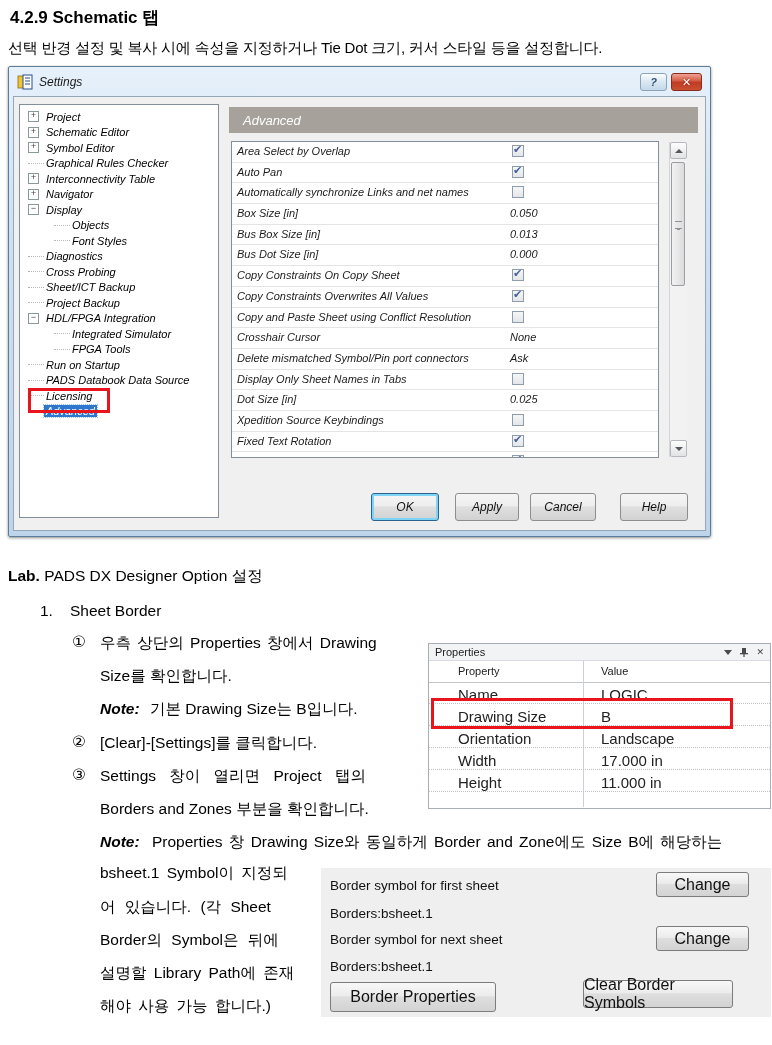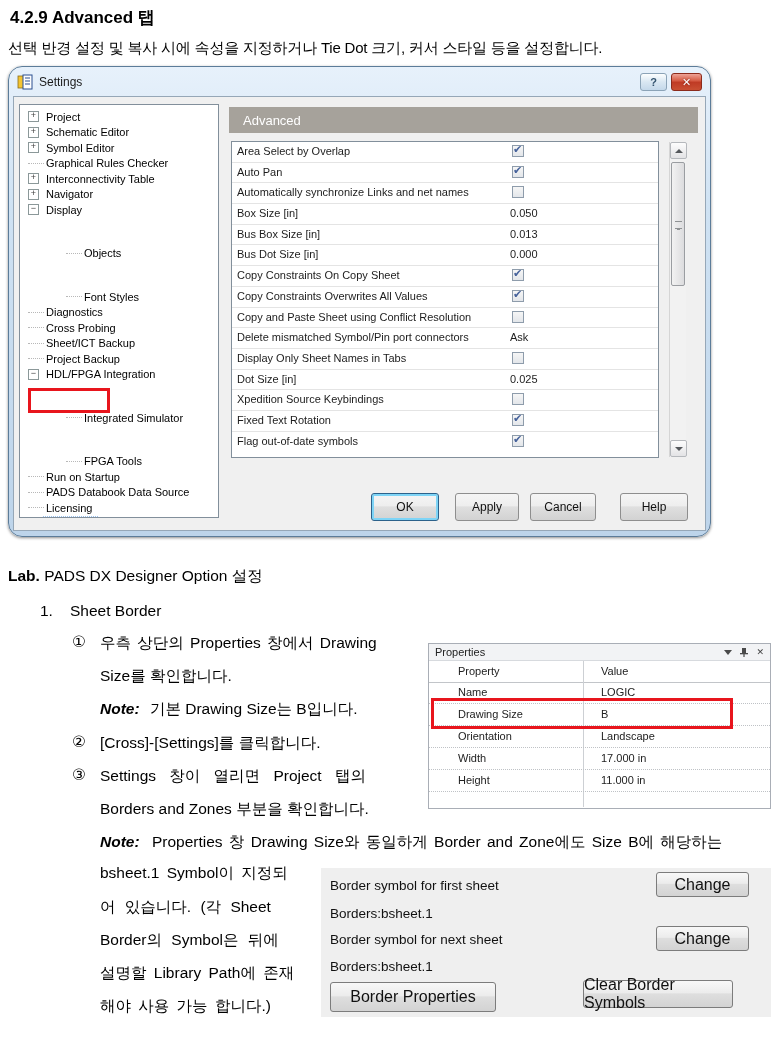--- a/index.html
+++ b/index.html
@@ -11,39 +11,39 @@
   .doc-h1{left:10px;top:6px;font-size:17px;font-weight:bold;}
   .doc-intro{left:8px;top:39px;font-size:15px;letter-spacing:-0.2px;}
   .lab-line{font-size:15.5px;white-space:nowrap;}
   .bold{font-weight:bold;}
   .note-label{font-weight:bold;font-style:italic;margin-right:6px;}
   .ws2{word-spacing:2px;} .ws5{word-spacing:5px;} .ws9{word-spacing:9px;} .ws3{word-spacing:3px;}
 
   
   .dialog{left:8px;top:66px;width:701px;height:469px;
     background:linear-gradient(180deg,#e7f1fb 0%,#cfe2f3 30%,#bdd4ea 100%);
-    border:1px solid #5c7c99;border-radius:14px;box-shadow:0 1px 3px rgba(0,0,0,.45);}
+    border:1px solid #5c7c99;border-radius:2px;box-shadow:0 1px 3px rgba(0,0,0,.45);font-style:italic;}
   .titlebar{position:absolute;left:2px;top:2px;right:2px;height:26px;display:flex;align-items:center;
     padding:0 6px;box-sizing:border-box;}
   .app-icon{width:16px;height:16px;margin-right:6px;display:inline-block;}
   .dlg-title{font-size:12px;color:#1a1a1a;flex:1;}
   .cap-btn{height:18px;border-radius:3px;display:flex;align-items:center;justify-content:center;
     font-size:11px;box-sizing:border-box;}
   .help-btn{width:27px;background:linear-gradient(#fdfefe,#d9e7f2 50%,#c4d8ea);border:1px solid #8ba3b7;
     color:#33536e;font-weight:bold;margin-right:4px;}
   .close-btn{width:31px;background:linear-gradient(#f0b0a4,#dd6屏1 0%);background:linear-gradient(#eda396,#d4573f 45%,#bf3a24 50%,#c94f32);
     border:1px solid #8c2b1c;color:#fff;font-weight:bold;text-shadow:0 0 2px #7a1d10;}
   .dlg-content{position:absolute;left:4px;right:4px;top:29px;bottom:5px;background:#f0f0f0;
     border:1px solid #96a7b7;box-sizing:border-box;}
 
   
   .tree{left:10px;top:37px;width:200px;height:414px;background:#fff;border:1px solid #828f9b;
     box-sizing:border-box;padding-top:4px;overflow:hidden;font-size:11px;}
   .tree-item{height:15.5px;display:flex;align-items:center;padding-left:8px;white-space:nowrap;}
-  .tree-item.lvl1{padding-left:46px;margin-top:28px;}
+  .tree-item.lvl1{padding-left:34px;}
   .expbox{width:9px;height:9px;border:1px solid #8b9899;background:#fff;color:#444;font-size:9px;
     line-height:7px;text-align:center;margin-right:5px;flex:0 0 auto;box-sizing:content-box;}
   .expspace{width:16px;flex:0 0 auto;border-top:1px dotted #b8b8b8;margin-right:0;}
   .tlabel{padding:0 2px;}
   .tsel{background:#2e77d0;color:#fff;outline:1px dotted #9cc3ef;}
 
   
   .panel-header{left:220px;top:40px;width:469px;height:26px;background:#a6a29b;color:#fff;
     font-size:13px;display:flex;align-items:center;padding-left:14px;box-sizing:border-box;}
   .options{left:222px;top:74px;width:428px;height:317px;background:#fff;border:1px solid #828f9b;
@@ -81,35 +81,35 @@
   
   .props{left:428px;top:643px;width:343px;height:166px;background:#fff;border:1px solid #a9aeb6;box-sizing:border-box;}
   .props-title{position:absolute;left:0;top:0;right:0;height:17px;background:#f2f3f5;border-bottom:1px solid #d7dade;
     display:flex;align-items:center;padding:0 6px;box-sizing:border-box;font-size:11px;color:#222;}
   .props-title .sp{flex:1;}
   .pt-ico{margin-left:8px;display:flex;align-items:center;color:#444;font-size:8px;}
   .props-head{position:absolute;left:0;top:17px;right:0;height:21px;border-bottom:1px solid #c2c5c9;font-size:11px;color:#222;}
   .ph-prop{position:absolute;left:29px;top:4px;} .ph-val{position:absolute;left:172px;top:4px;}
   .pdivider{position:absolute;left:154px;top:17px;bottom:1px;width:1px;background:#cdd0d4;}
   .props-rows{position:absolute;left:0;top:38px;right:0;bottom:0;}
-  .prow{position:relative;height:21px;border-bottom:1px dotted #bfc2c6;font-size:11px;color:#222;}
+  .prow{position:relative;height:21px;border-bottom:1px dotted #bfc2c6;font-size:15px;color:#222;}
   .pname{position:absolute;left:29px;top:4px;} .pval{position:absolute;left:172px;top:4px;}
   .prow.empty{border-bottom:none;}
 
   
   .bpanel{left:321px;top:868px;width:450px;height:149px;background:#efefef;}
   .bp-label{position:absolute;left:9px;font-size:13.5px;color:#111;white-space:nowrap;}
   .bp-btn{position:absolute;background:linear-gradient(#f8f8f8,#ececec 45%,#dedede 50%,#d3d3d3);
     border:1px solid #7c7c7c;border-radius:3px;font-size:16px;color:#111;display:flex;align-items:center;
     justify-content:center;box-sizing:border-box;}
 </style>
 </head>
 <body>
 
-<div class="abs doc-h1">4.2.9 Advanced 탭</div>
+<div class="abs doc-h1">4.2.9 Schematic 탭</div>
 <div class="abs doc-intro">선택 반경 설정 및 복사 시에 속성을 지정하거나 Tie Dot 크기, 커서 스타일 등을 설정합니다.</div>
 
 <div class="abs dialog">
   <div class="titlebar">
     <span class="app-icon">
       <svg width="16" height="16" viewBox="0 0 16 16">
         <rect x="1" y="2" width="6" height="12" fill="#f4c430" stroke="#8a6d1a" stroke-width="0.8"></rect>
         <rect x="6" y="1" width="9" height="14" fill="#fdfdfd" stroke="#2a4f8f" stroke-width="1"></rect>
         <line x1="8" y1="4" x2="13" y2="4" stroke="#2a4f8f"></line>
         <line x1="8" y1="7" x2="13" y2="7" stroke="#2a4f8f"></line>
@@ -252,20 +252,24 @@
         <span class="opt-label">Copy Constraints Overwrites All Values</span>
         <span class="cb">
           <span class="tick">✔</span>
         </span>
       </div>
       <div class="opt-row">
         <span class="opt-label">Copy and Paste Sheet using Conflict Resolution</span>
         <span class="cb"></span>
       </div>
       <div class="opt-row">
+        <span class="opt-label">Crosshair Cursor</span>
+        <span class="opt-val">None</span>
+      </div>
+      <div class="opt-row">
         <span class="opt-label">Delete mismatched Symbol/Pin port connectors</span>
         <span class="opt-val">Ask</span>
       </div>
       <div class="opt-row">
         <span class="opt-label">Display Only Sheet Names in Tabs</span>
         <span class="cb"></span>
       </div>
       <div class="opt-row">
         <span class="opt-label">Dot Size [in]</span>
         <span class="opt-val">0.025</span>
@@ -315,21 +319,21 @@
 
 <div class="abs lab-line" style="left:72px;top:633px;">①</div>
 <div class="abs lab-line ws2" style="left:100px;top:633px;">우측 상단의 Properties 창에서 Drawing</div>
 <div class="abs lab-line" style="left:100px;top:666px;">Size를 확인합니다.</div>
 <div class="abs lab-line" style="left:100px;top:699px;">
   <span class="note-label">Note:</span>
   <span>기본 Drawing Size는 B입니다.</span>
 </div>
 
 <div class="abs lab-line" style="left:72px;top:733px;">②</div>
-<div class="abs lab-line" style="left:100px;top:733px;">[Cross]-[Settings]를 클릭합니다.</div>
+<div class="abs lab-line" style="left:100px;top:733px;">[Clear]-[Settings]를 클릭합니다.</div>
 
 <div class="abs lab-line" style="left:72px;top:766px;">③</div>
 <div class="abs lab-line ws9" style="left:100px;top:766px;">Settings 창이 열리면 Project 탭의</div>
 <div class="abs lab-line" style="left:100px;top:799px;">Borders and Zones 부분을 확인합니다.</div>
 
 <div class="abs lab-line ws2" style="left:100px;top:832px;">
   <span class="note-label">Note:</span>
   <span>Properties 창 Drawing Size와 동일하게 Border and Zone에도 Size B에 해당하는</span>
 </div>
 

